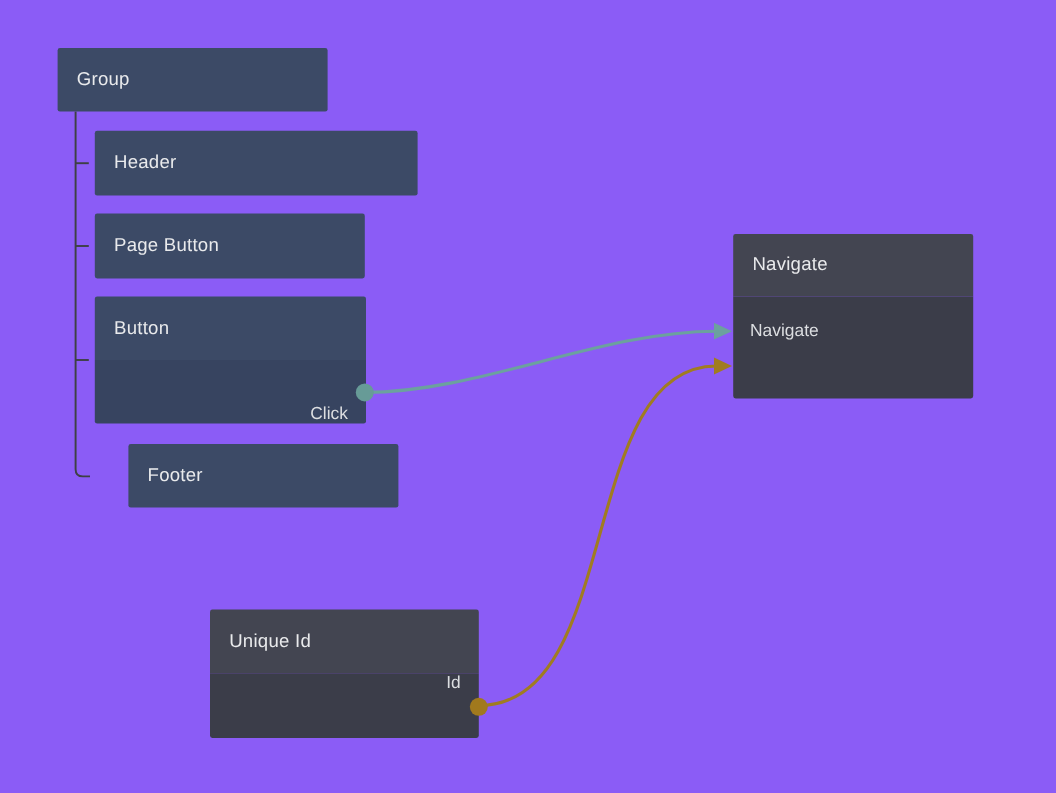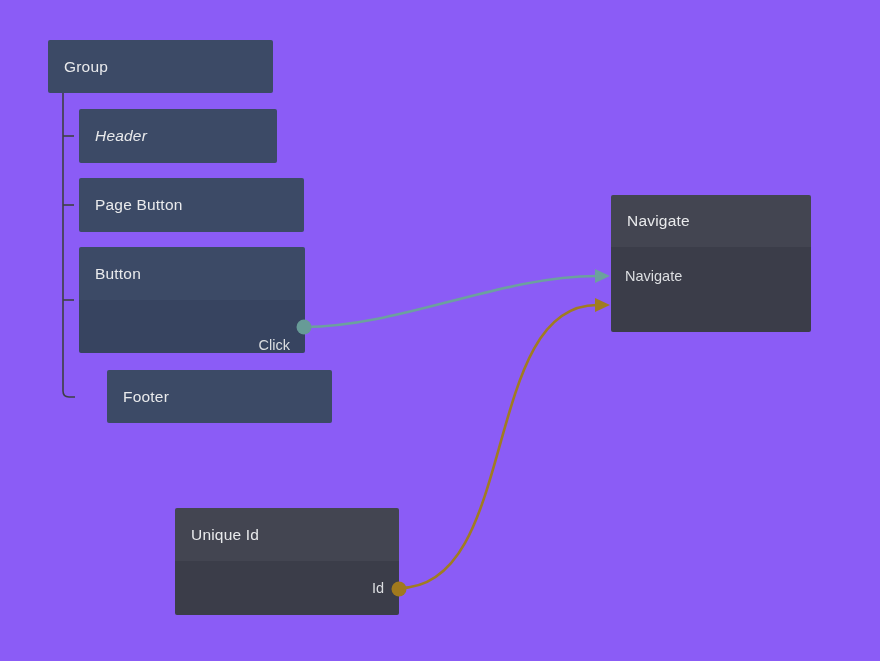--- a/index.html
+++ b/index.html
@@ -61,33 +61,33 @@
     color: #dcdee1;
     white-space: nowrap;
   }
   .in-row {
     justify-content: flex-start;
     padding-left: 14px;
   }
 
   
   #node-group       { left: 48px;  top: 40px;  width: 225px; height: 53px; }
-  #node-header-el   { left: 79px;  top: 109px; width: 198px; height: 54px; font-style: italic; }
+  #node-header-el   { left: 79px;  top: 109px; width: 269px; height: 54px; }
   #node-page-router { left: 79px;  top: 178px; width: 225px; height: 54px; }
   #node-button      { left: 79px;  top: 247px; width: 226px; height: 106px; }
   #node-footer      { left: 79px;  top: 370px; width: 225px; height: 53px; margin-left: 28px; }
   #node-navigate    { left: 611px; top: 195px; width: 200px; height: 137px; }
   #node-unique-id   { left: 175px; top: 508px; width: 224px; height: 107px; }
 
   #node-button .node-header    { height: 53px; }
   #node-button .node-body      { height: 53px; display: flex; align-items: flex-end; justify-content: flex-end; padding-right: 15px; }
   #node-navigate .node-header  { height: 52px; }
   #node-navigate .node-body    { height: 85px; padding-top: 14px; }
   #node-unique-id .node-header { height: 53px; }
-  #node-unique-id .node-body   { height: 54px; display: flex; align-items: center; justify-content: flex-end; padding-right: 15px; }
+  #node-unique-id .node-body   { height: 54px; display: flex; align-items: flex-start; justify-content: flex-end; padding-right: 15px; }
 
   .single .node-header { height: 100%; border-radius: 2px; }
 </style>
 </head>
 <body>
 
 <div class="canvas">
 
   <svg class="wire-layer" width="880" height="661" viewBox="0 0 880 661">
     <g stroke="#3e4044" stroke-width="1.6" fill="none">

